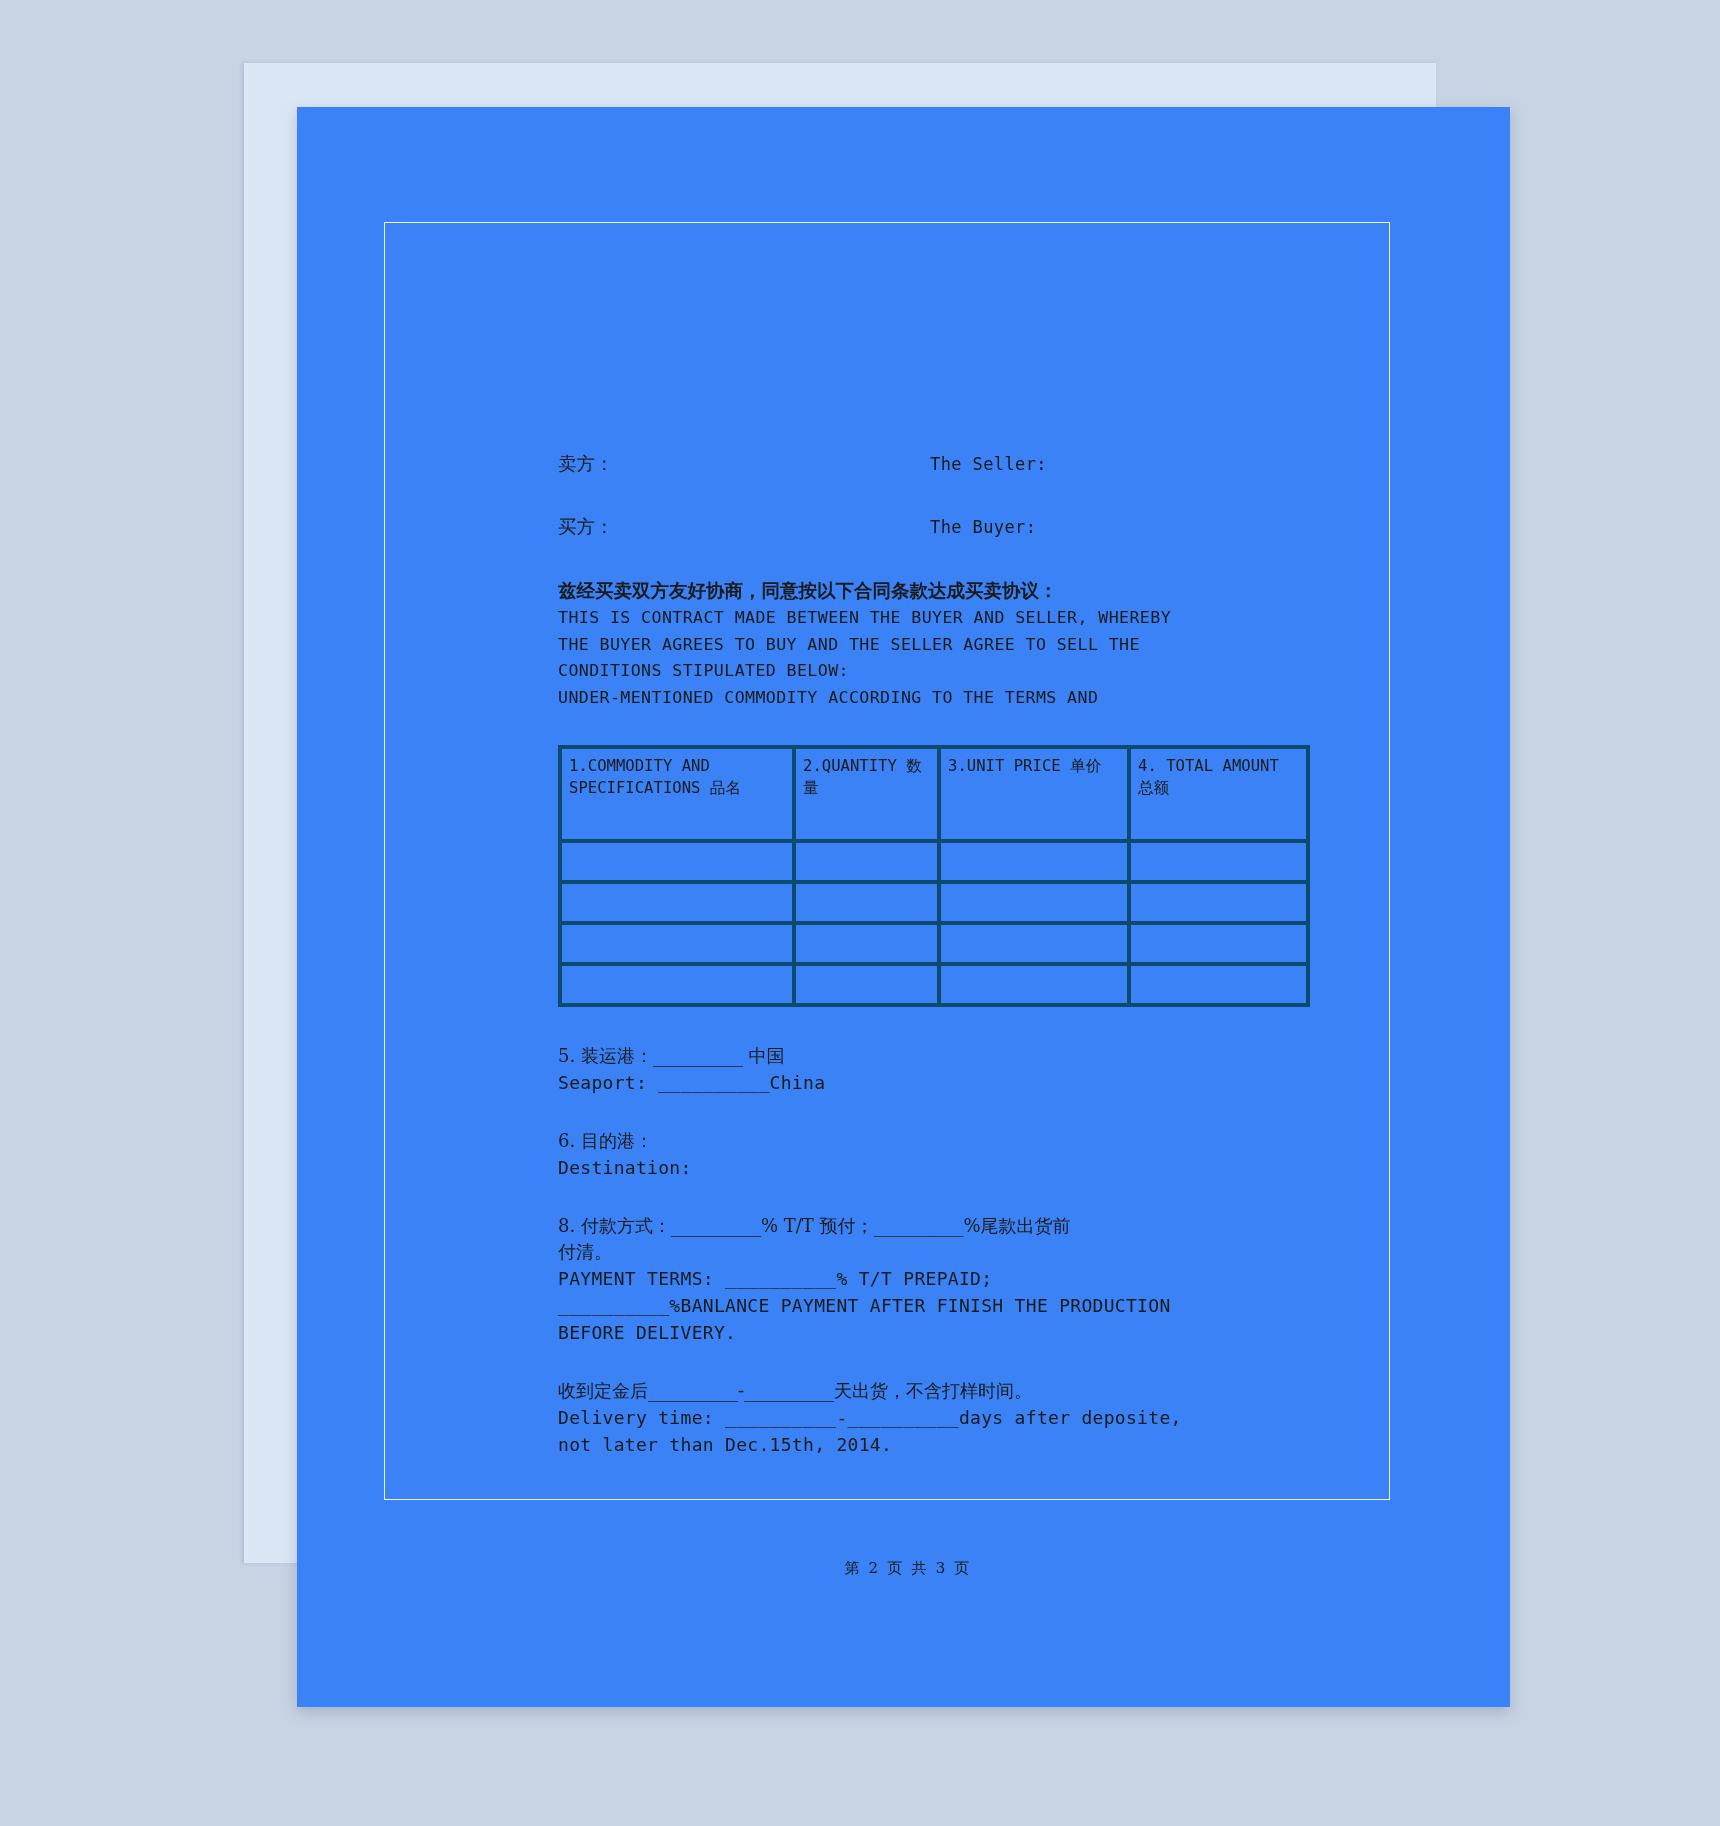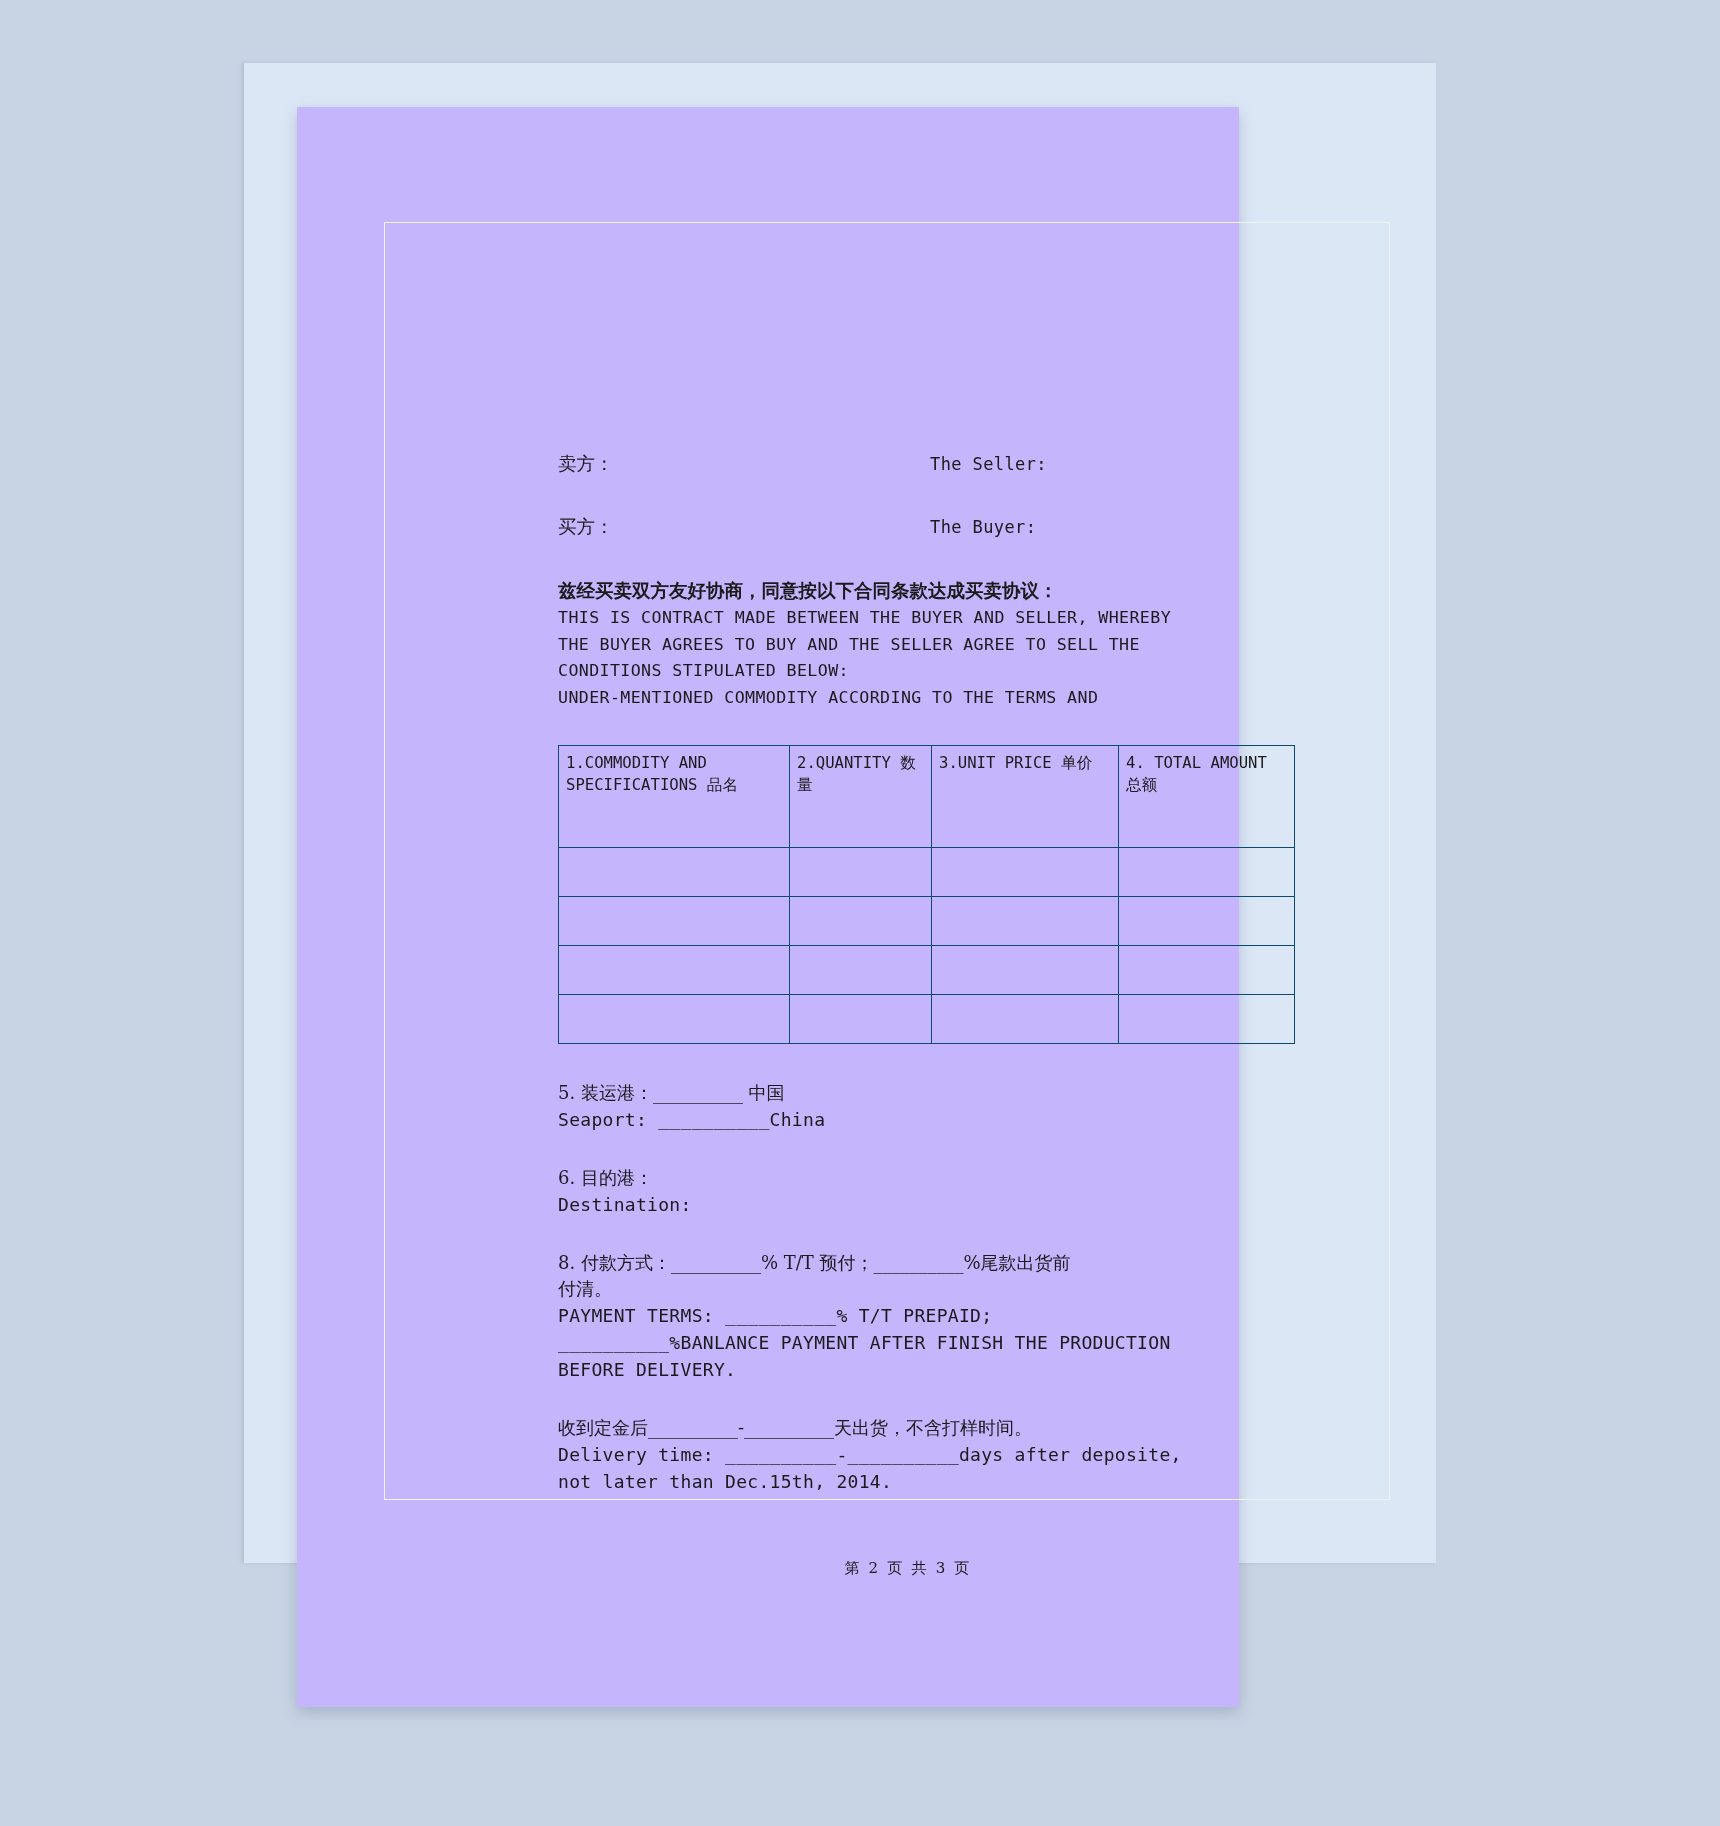--- a/index.html
+++ b/index.html
@@ -23,23 +23,23 @@
     width: 1192px;
     height: 1500px;
     background: #dce7f6;
     box-shadow: -2px 0 4px rgba(80,100,130,0.20);
   }
 
   #front-page {
     position: absolute;
     left: 297px;
     top: 107px;
-    width: 942px;
+    width: 1213px;
     height: 1600px;
-    background: #c4b5fd;
+    background: #3b82f6;
     box-shadow: 0 5px 14px rgba(70,90,120,0.28);
   }
 
   
   #content-frame {
     position: absolute;
     left: 87px;
     top: 115px;
     width: 1006px;
     height: 1278px;
@@ -94,23 +94,23 @@
   }
 
   
   table.spec-table {
     border-collapse: collapse;
     width: 676px;
     margin: 0 0 36px 0;
     table-layout: fixed;
   }
   table.spec-table td {
-    border: 1px solid #0c4a6e;
+    border: 4px solid #0c4a6e;
     vertical-align: top;
-    padding: 6px 7px 23px 7px;
+    padding: 6px 7px 12px 7px;
   }
   table.spec-table thead td {
     height: 72px;
   }
   table.spec-table tbody td {
     height: 19px;
   }
   .col1 { width: 216px; }
   .col2 { width: 127px; margin-left: 26px; }
   .col3 { width: 172px; }

